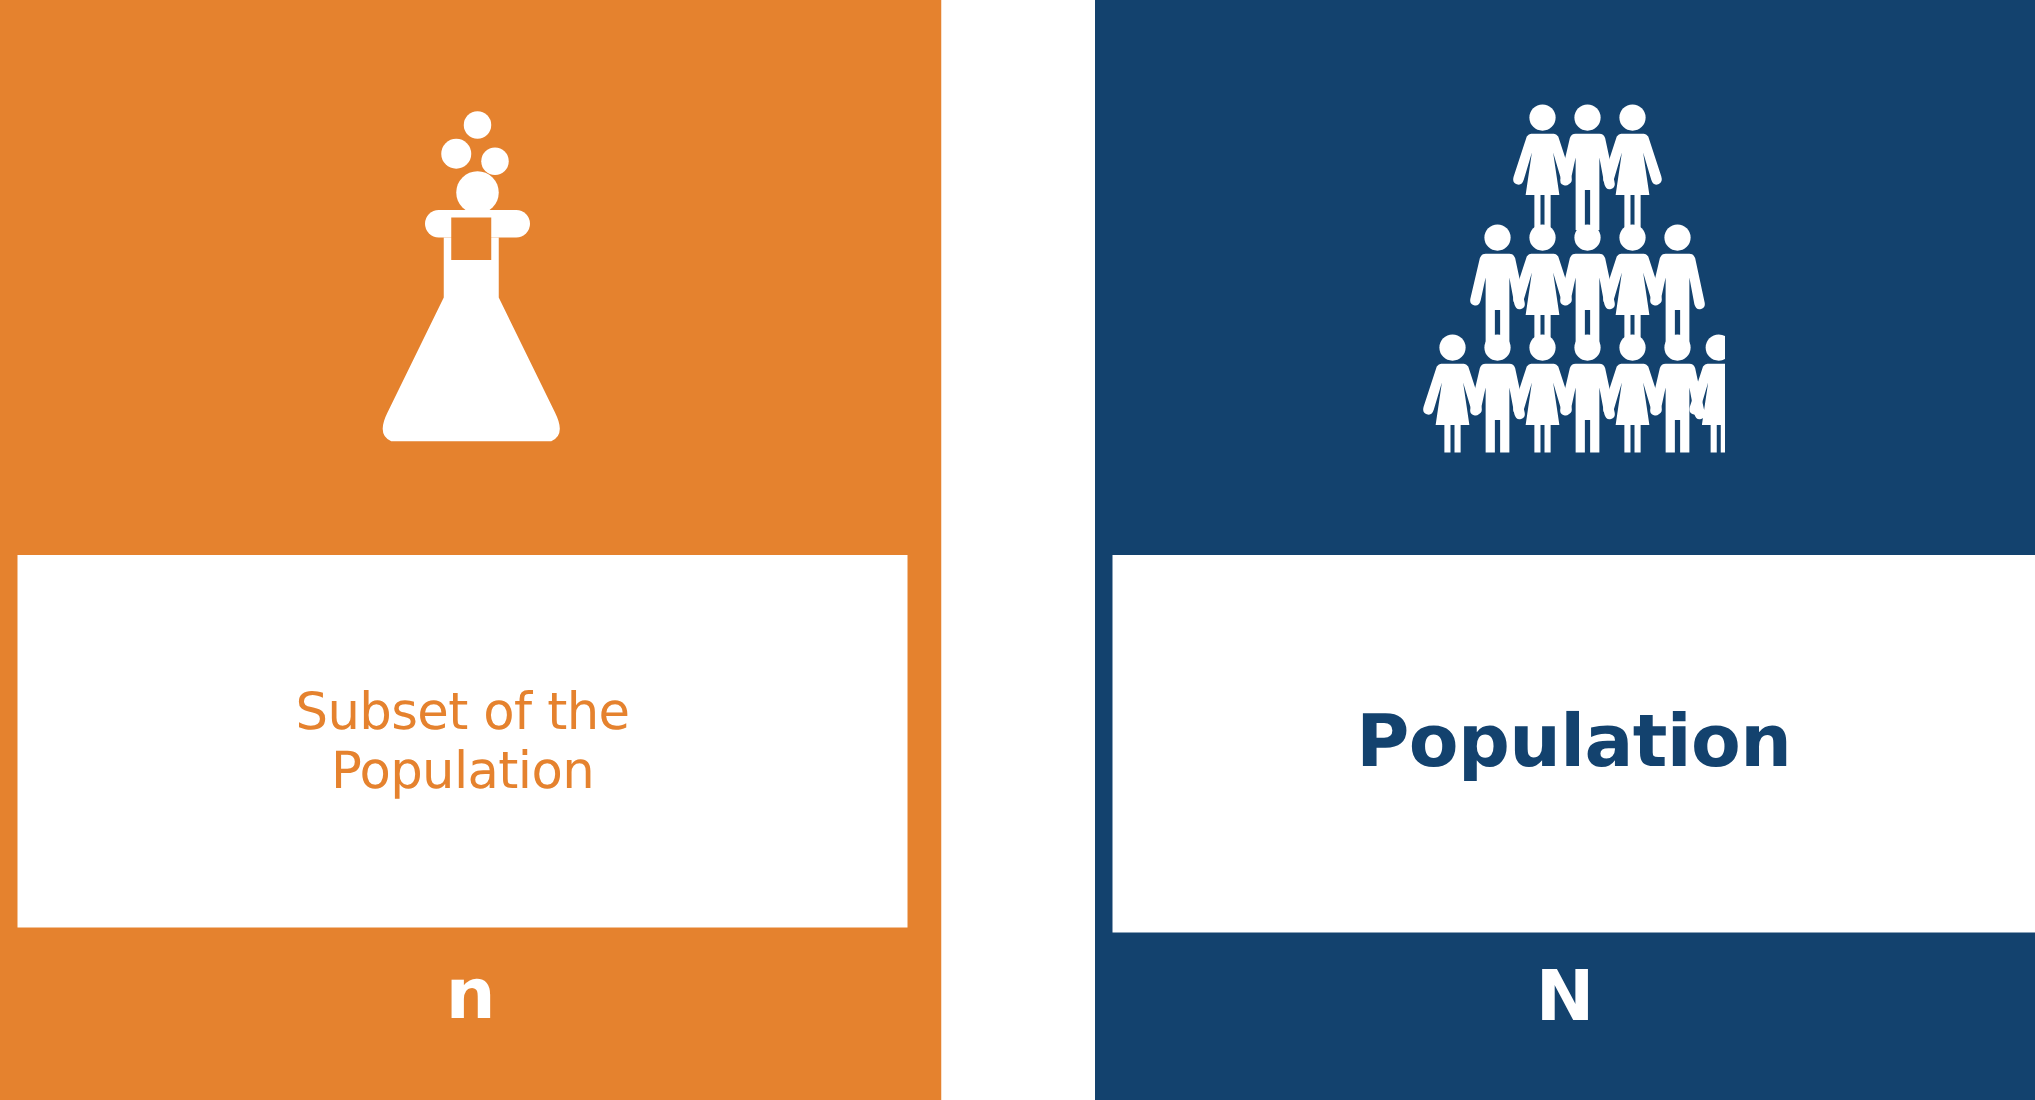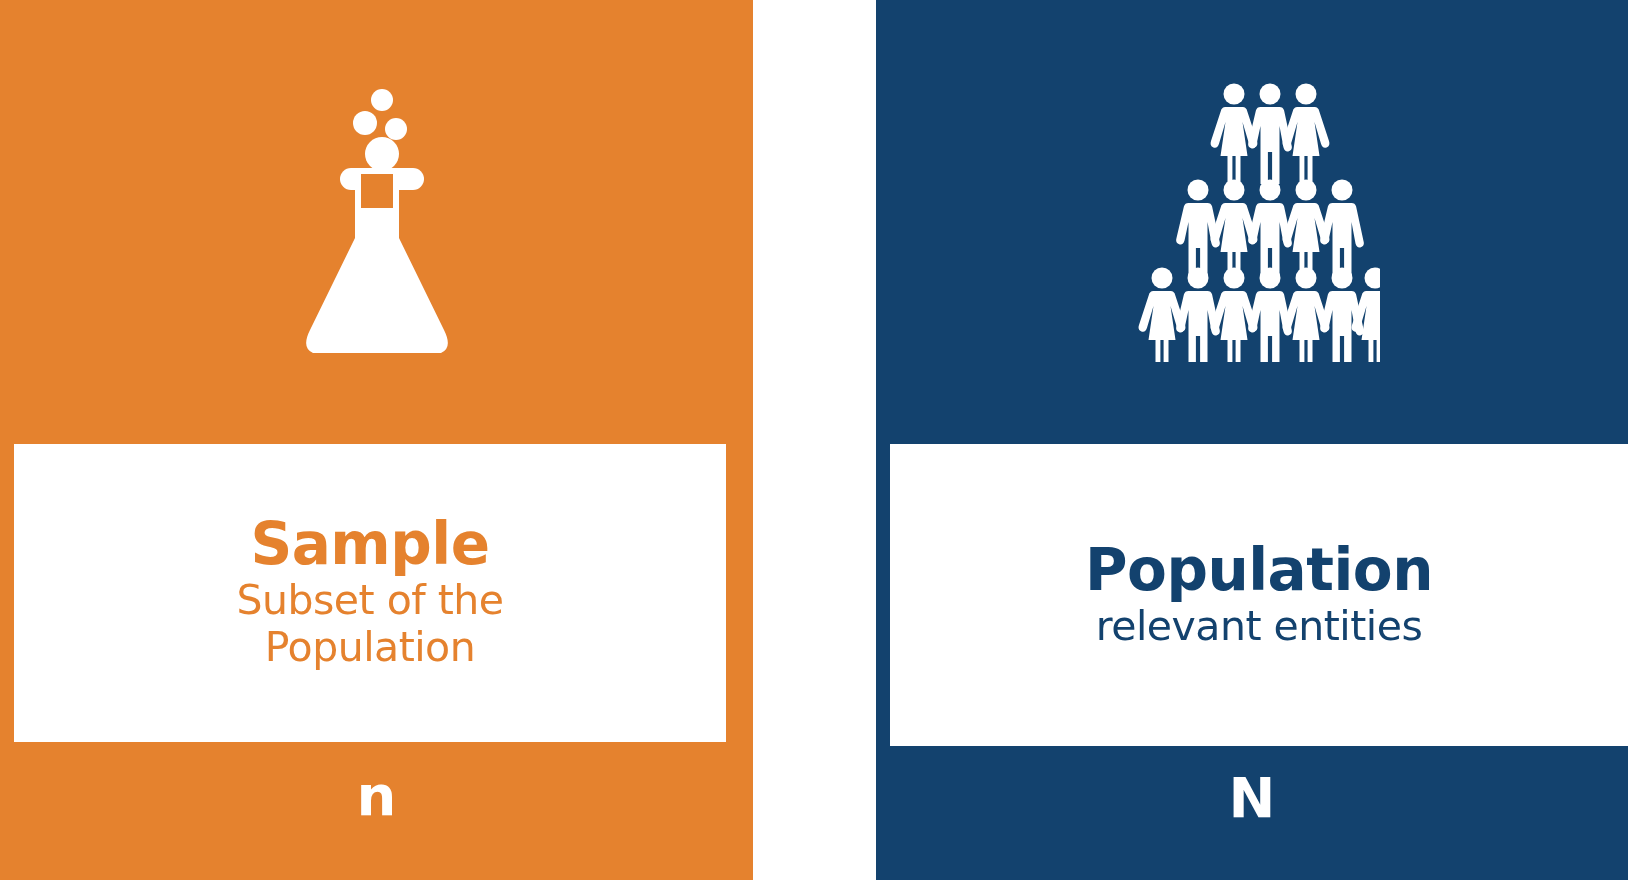--- a/index.html
+++ b/index.html
@@ -139,21 +139,20 @@
                      L102 112
                      Z"></path>
           </g>
 
           <rect x="64" y="96" width="32" height="34" fill="#e5822e"></rect>
         </svg>
       </div>
     </div>
 
     <div class="text-card">
-      <div class="card-title">Sample</div>
       <div class="card-desc">Subset of the</div>
       <div class="card-desc">Population</div>
     </div>
 
     <div class="symbol">n</div>
   </div>
 
   <div class="panel population">
 
     <div class="icon-area">
@@ -239,19 +238,18 @@
               <use href="#fig-m" x="218" y="206"></use>
               <use href="#fig-f" x="251" y="206"></use>
             </g>
           </g>
         </svg>
       </div>
     </div>
 
     <div class="text-card">
       <div class="card-title">Population</div>
-      <div class="card-desc">relevant entities</div>
     </div>
 
     <div class="symbol">N</div>
   </div>
 
 </div>
 
 </body></html>

